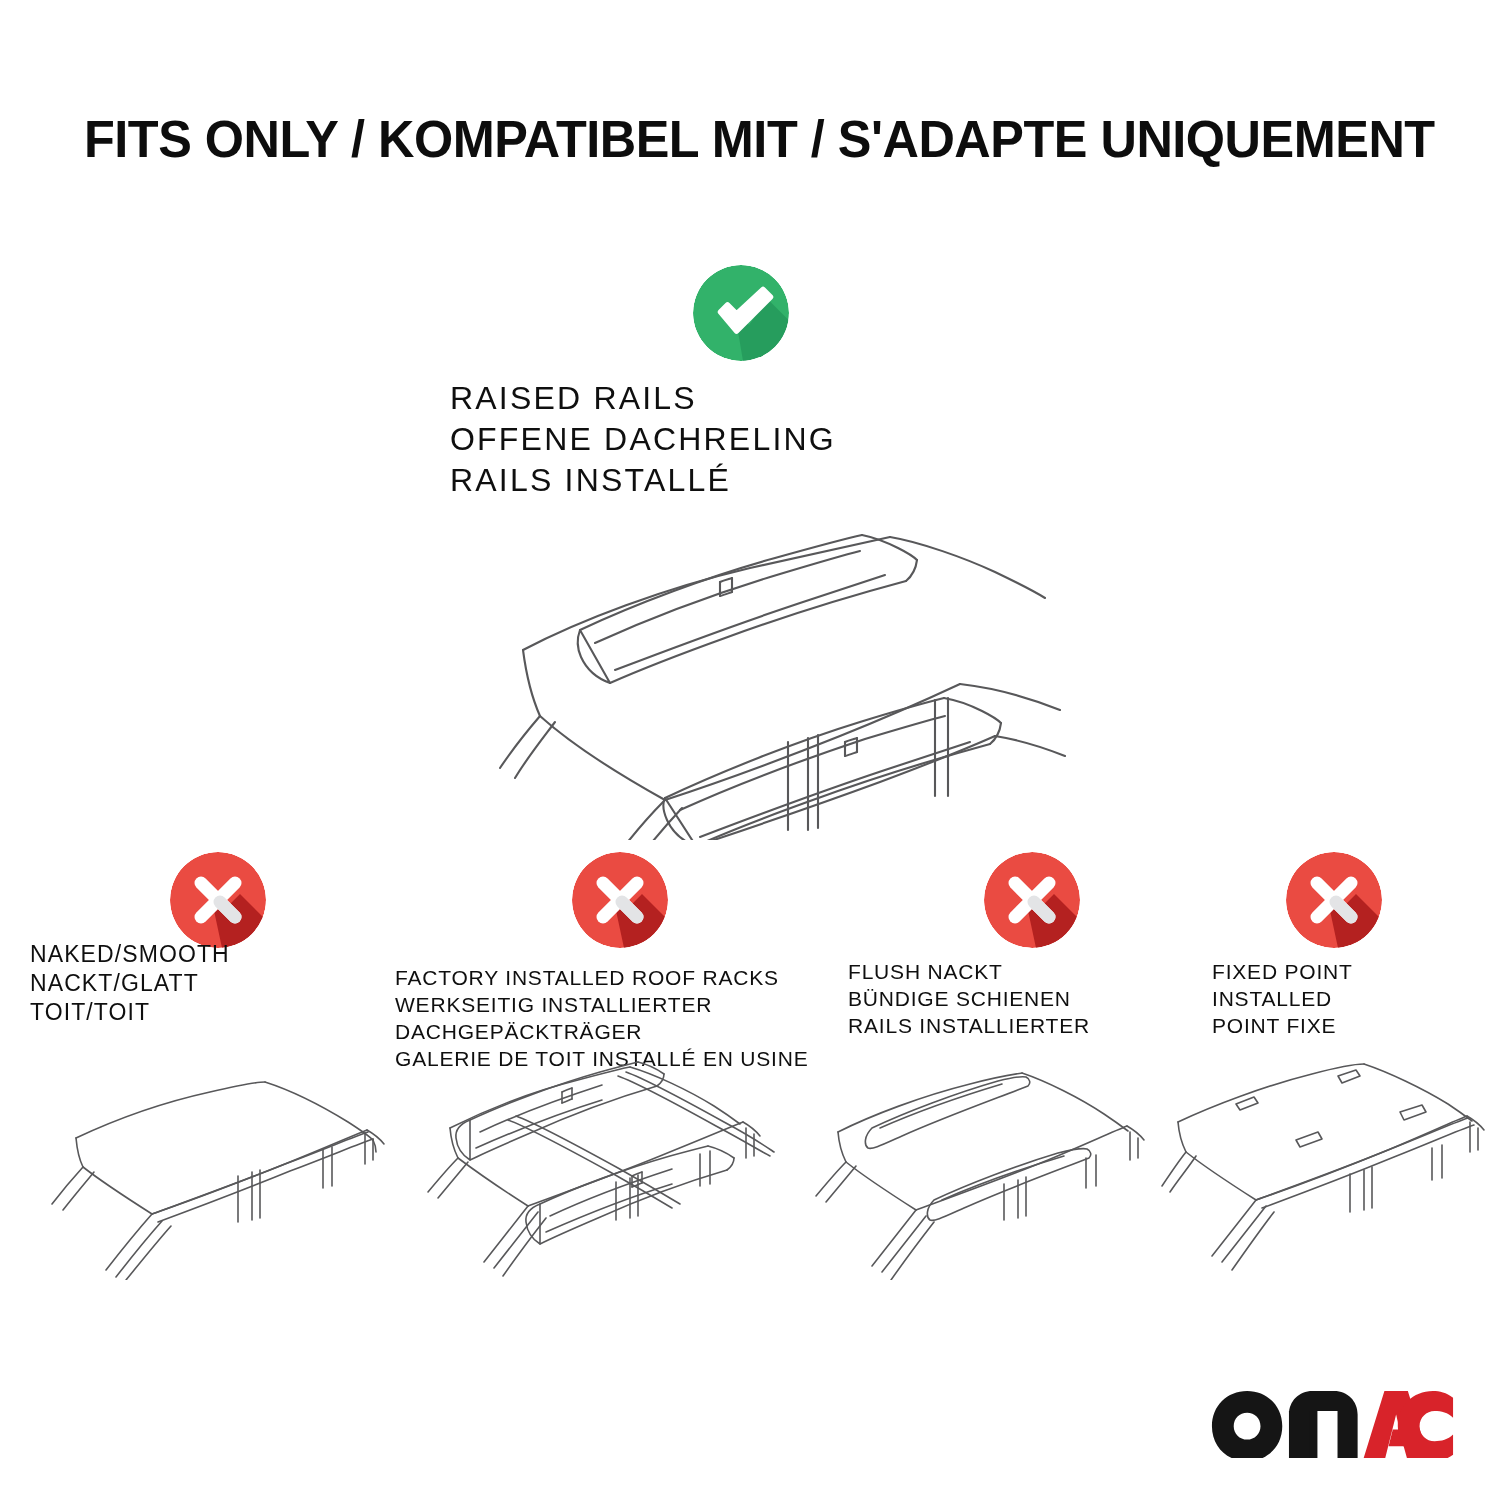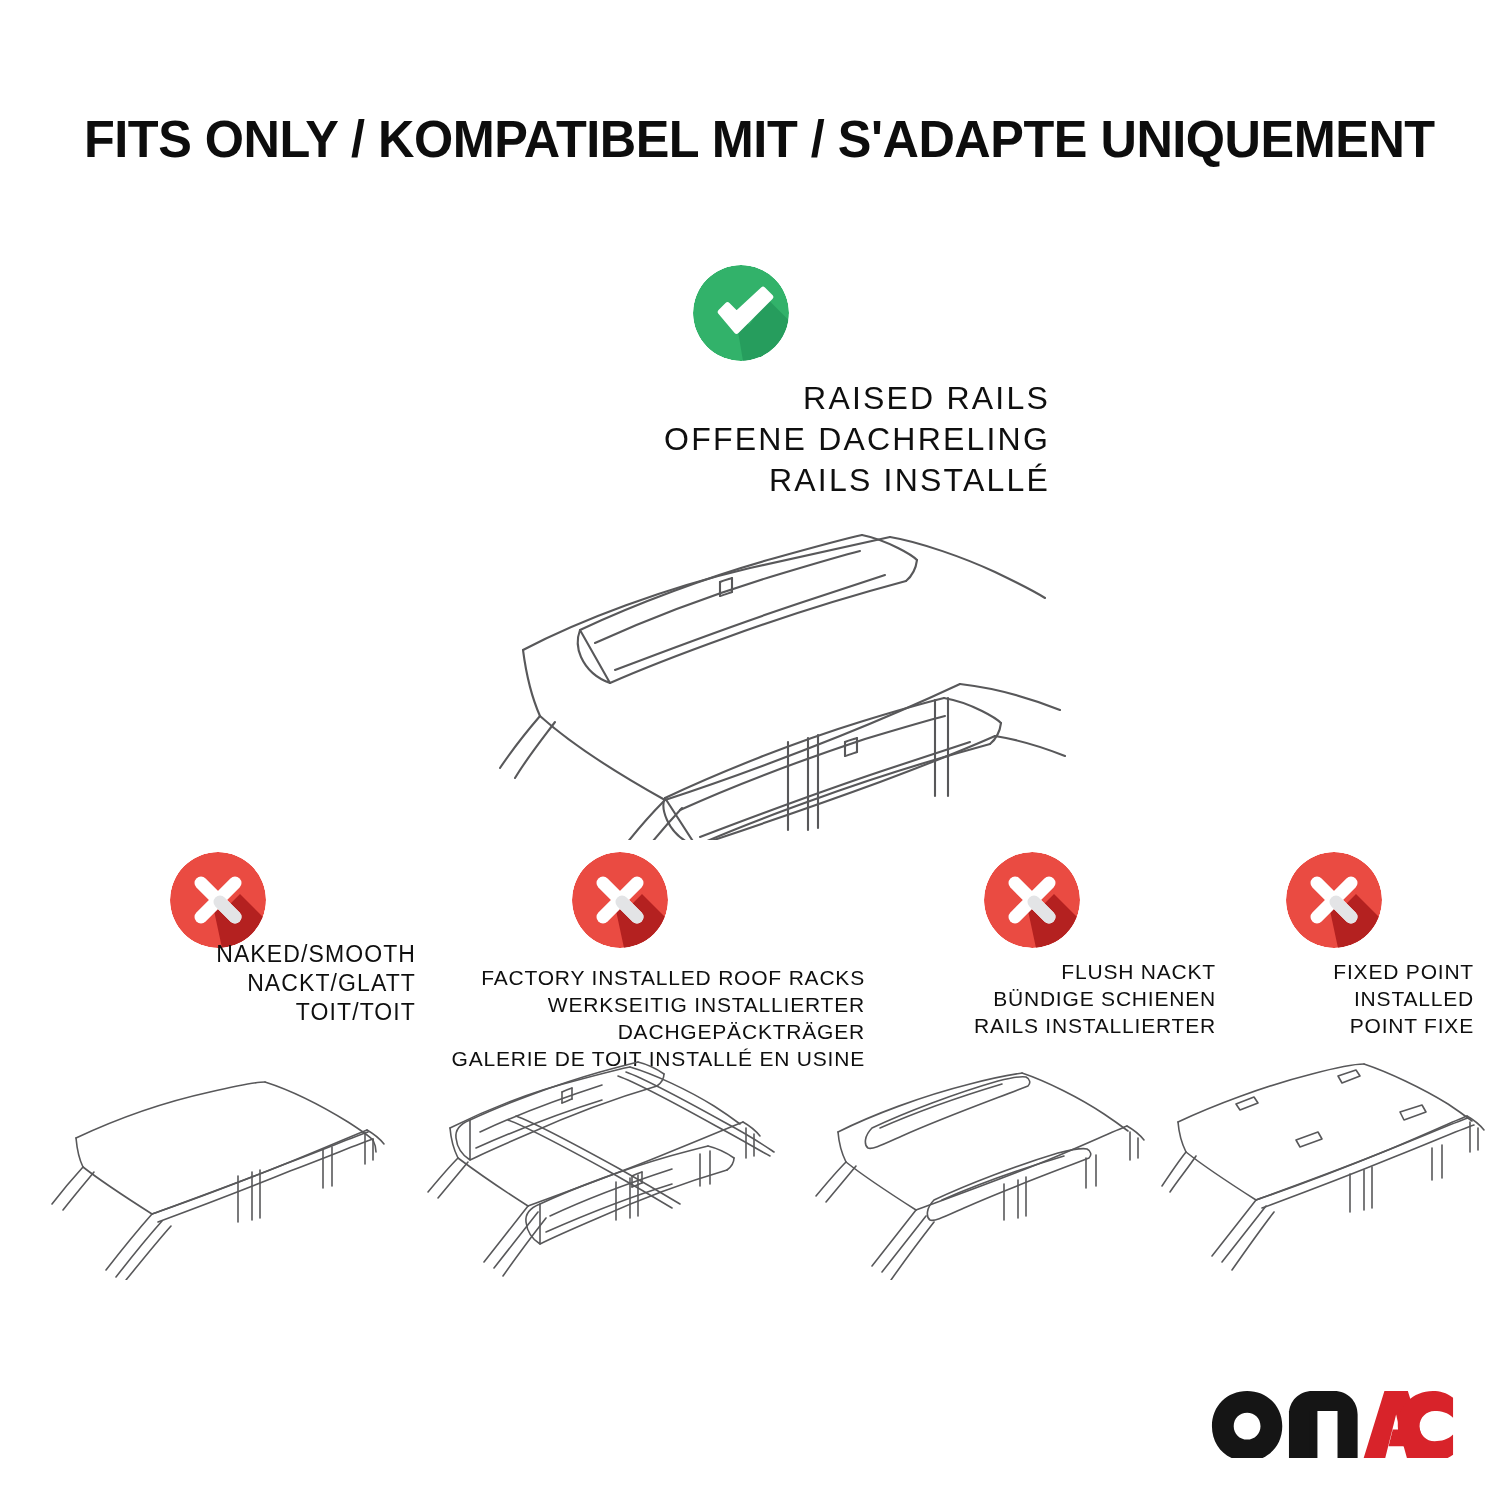--- a/index.html
+++ b/index.html
@@ -39,21 +39,21 @@
     width: 96px;
     height: 96px;
     border-radius: 50%;
     overflow: hidden;
   }
   .badge svg { display: block; width: 96px; height: 96px; }
 
   
   .label-block {
     position: absolute;
-    text-align: right;
+    text-align: left;
     font-family: "Liberation Sans", sans-serif;
     font-weight: 400;
     color: #0f0f0f;
     letter-spacing: 1.4px;
   }
   .label-main {
     font-size: 32px;
     line-height: 41px;
     letter-spacing: 2.2px;
   }
@@ -231,21 +231,21 @@
       <path d="M40 40 L56 56 L70 42 L96 68 L96 96 L52 96 Z" fill="#a81818" opacity="0.82"></path>
       <g stroke-linecap="round" stroke-linejoin="round" stroke-width="13">
         <line x1="31" y1="31" x2="65" y2="65" stroke="#ffffff"></line>
         <line x1="65" y1="31" x2="31" y2="65" stroke="#ffffff"></line>
         <line x1="50" y1="50" x2="65" y2="65" stroke="#e3e4e6"></line>
       </g>
     </g>
   </svg>
 </div>
 
-<div class="label-block label-sub" style="left:56px; top:940px; width:360px;">
+<div class="label-block label-sub" style="left:30px; top:940px; width:360px;">
   <div>NAKED/SMOOTH</div>
   <div>NACKT/GLATT</div>
   <div>TOIT/TOIT</div>
 </div>
 
 <div class="label-block label-sub-sm" style="left:395px; top:964px; width:470px;">
   <div>FACTORY INSTALLED ROOF RACKS</div>
   <div>WERKSEITIG INSTALLIERTER</div>
   <div>DACHGEPÄCKTRÄGER</div>
   <div>GALERIE DE TOIT INSTALLÉ EN USINE</div>

